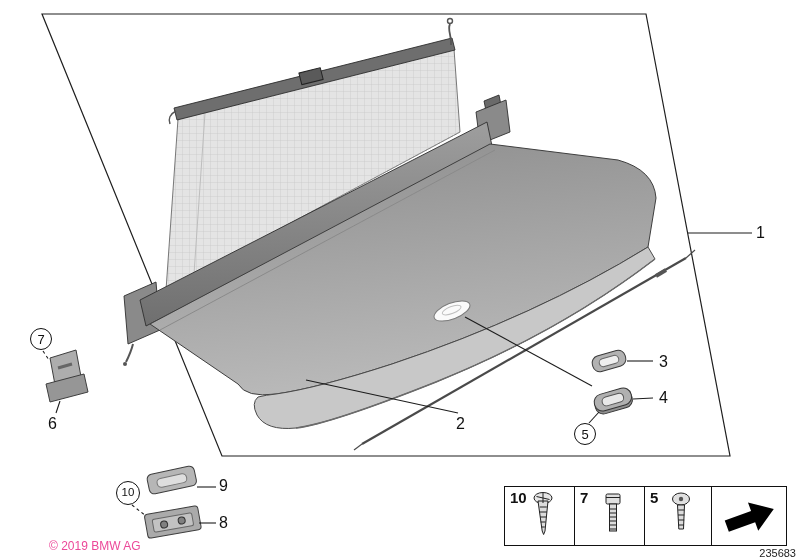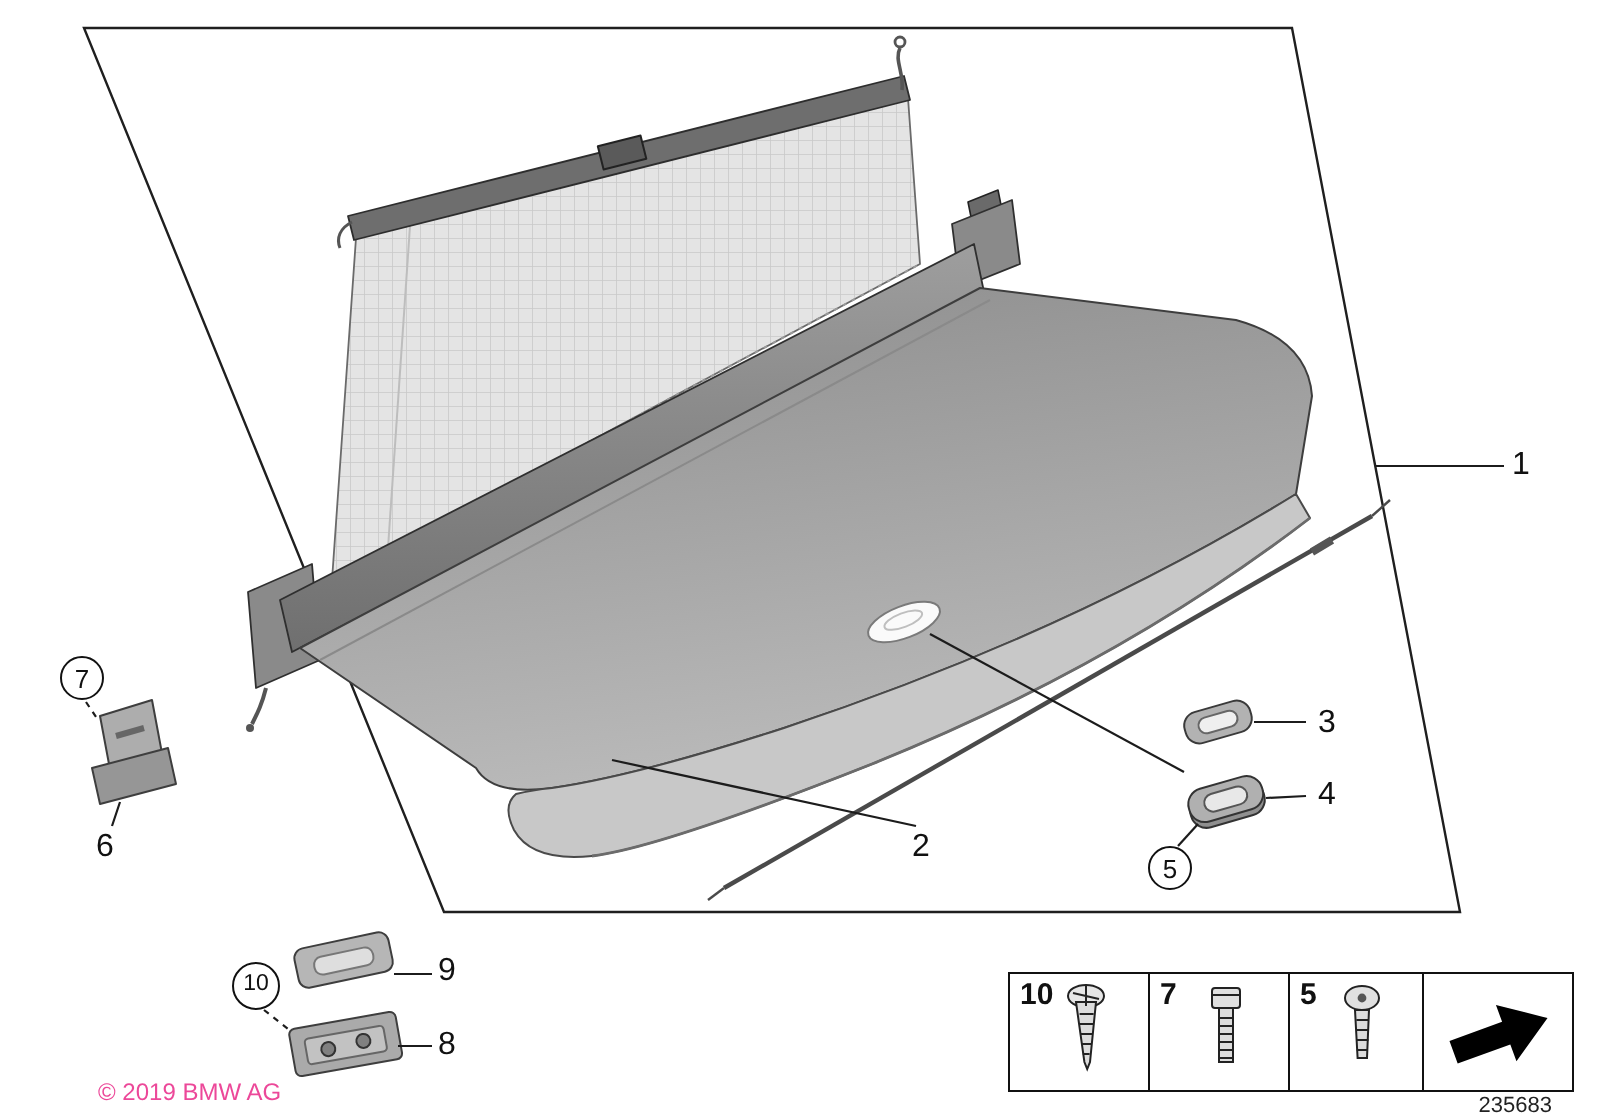--- a/index.html
+++ b/index.html
@@ -12,21 +12,21 @@
   .c-small{width:22px;height:22px;font-size:13px;}
   .c-wide{width:24px;height:24px;font-size:11.5px;}
   .ftable{position:absolute;left:504px;top:486px;width:283px;height:60px;display:grid;
           grid-template-columns:70px 70px 67px 1fr;border:1.4px solid #111;box-sizing:border-box;
           background:#fff;}
   .fcell{position:relative;border-right:1.4px solid #111;}
   .fcell:last-child{border-right:none;}
   .fcell .num{position:absolute;top:2px;left:5px;font-size:15px;font-weight:700;}
   .fcell svg{position:absolute;left:0;top:0;}
   .footer-copy{position:absolute;left:13px;top:539px;font-size:12px;color:#ec4899;margin-left:36px;}
-  .diagram-number{position:absolute;right:24px;top:547px;font-size:11px;color:#222;}
+  .diagram-number{position:absolute;right:4px;top:547px;font-size:11px;color:#222;}
 </style>
 </head>
 <body>
 
 <div class="stage">
 
   <svg class="art" width="800" height="560" viewBox="0 0 800 560">
     <defs>
       <linearGradient id="shelfGrad" x1="0" y1="0" x2="0.25" y2="1">
         <stop offset="0" stop-color="#8d8d8d"></stop>

